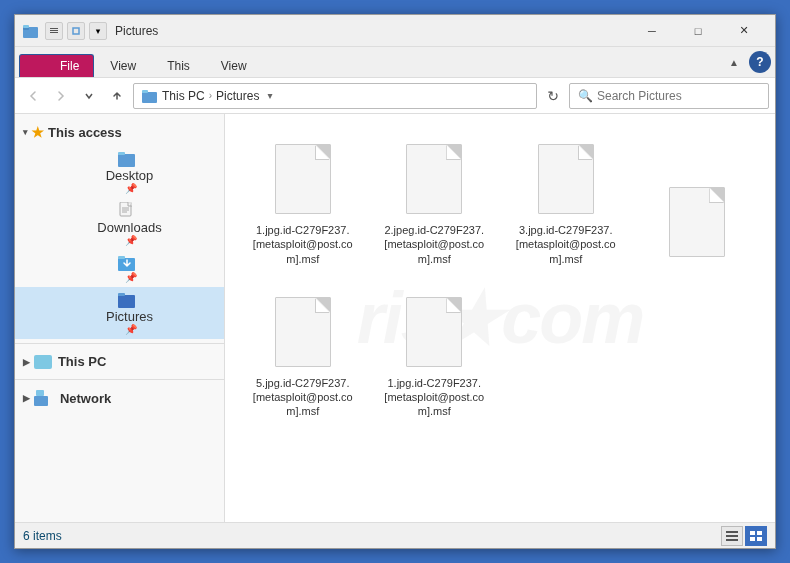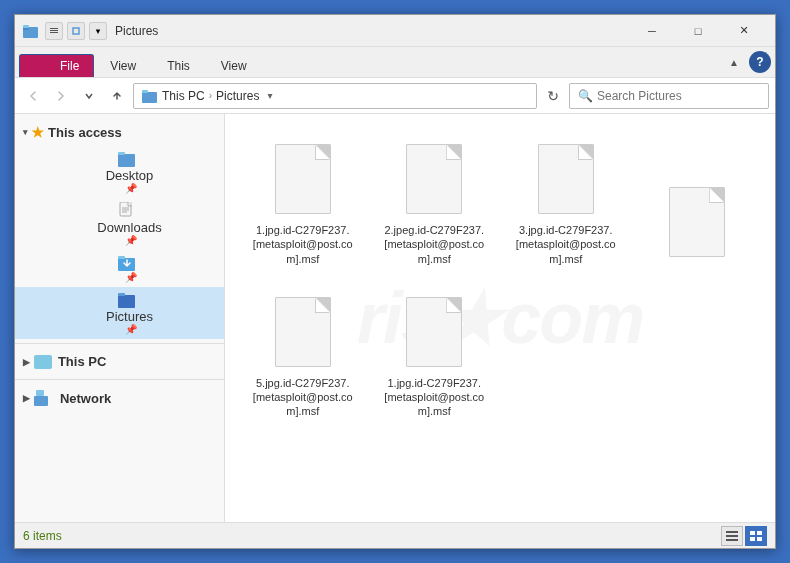--- a/index.html
+++ b/index.html
@@ -344,21 +344,21 @@
     }
     
     .status-bar {
       height: 26px;
       background: #f0f0f0;
       border-top: 1px solid #ddd;
       display: flex;
       align-items: center;
       padding: 0 8px;
       font-size: 12px;
-      color: #4d7c0f;
+      color: #0c4a6e;
       flex-shrink: 0;
     }
     .status-text { flex: 1; }
     .view-btns {
       display: flex;
       gap: 2px;
     }
     .view-btn {
       width: 22px;
       height: 20px;

